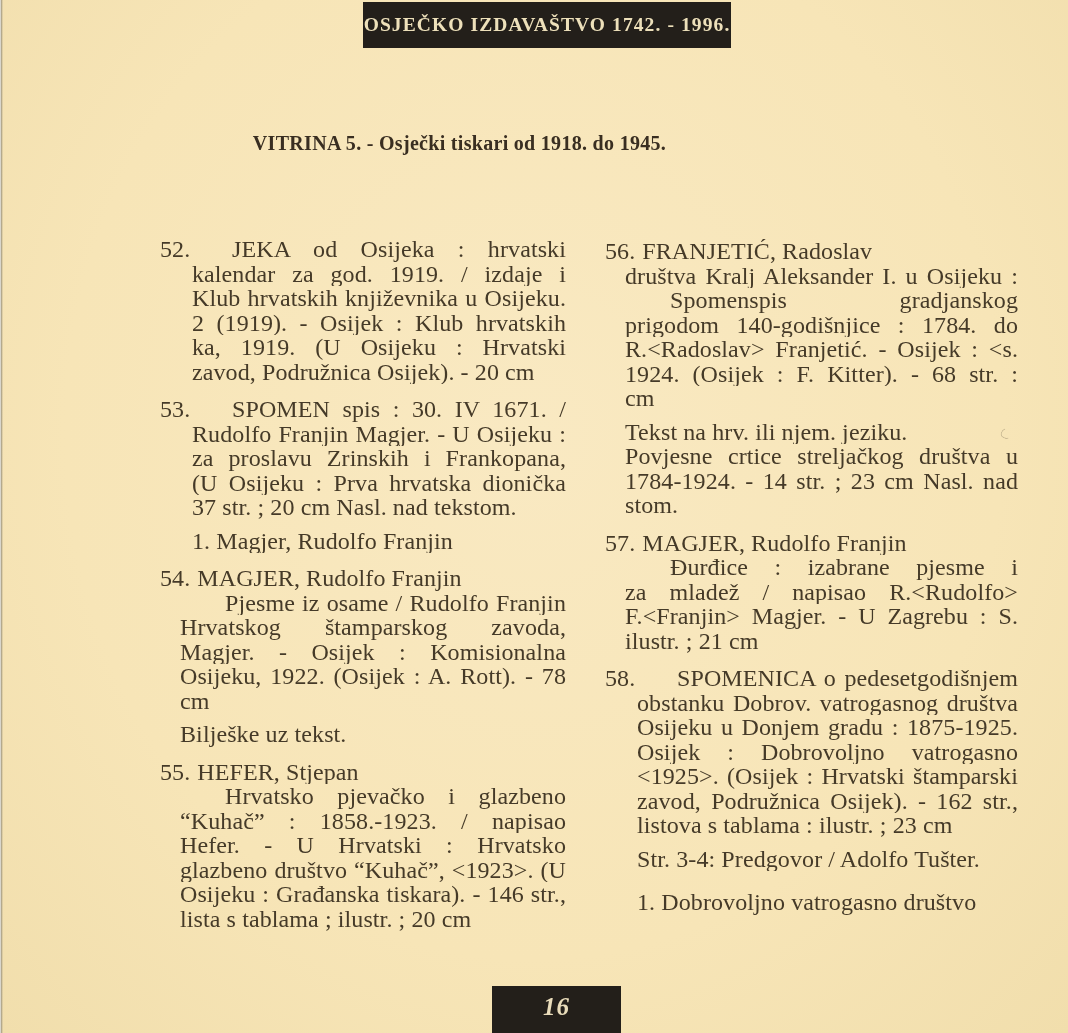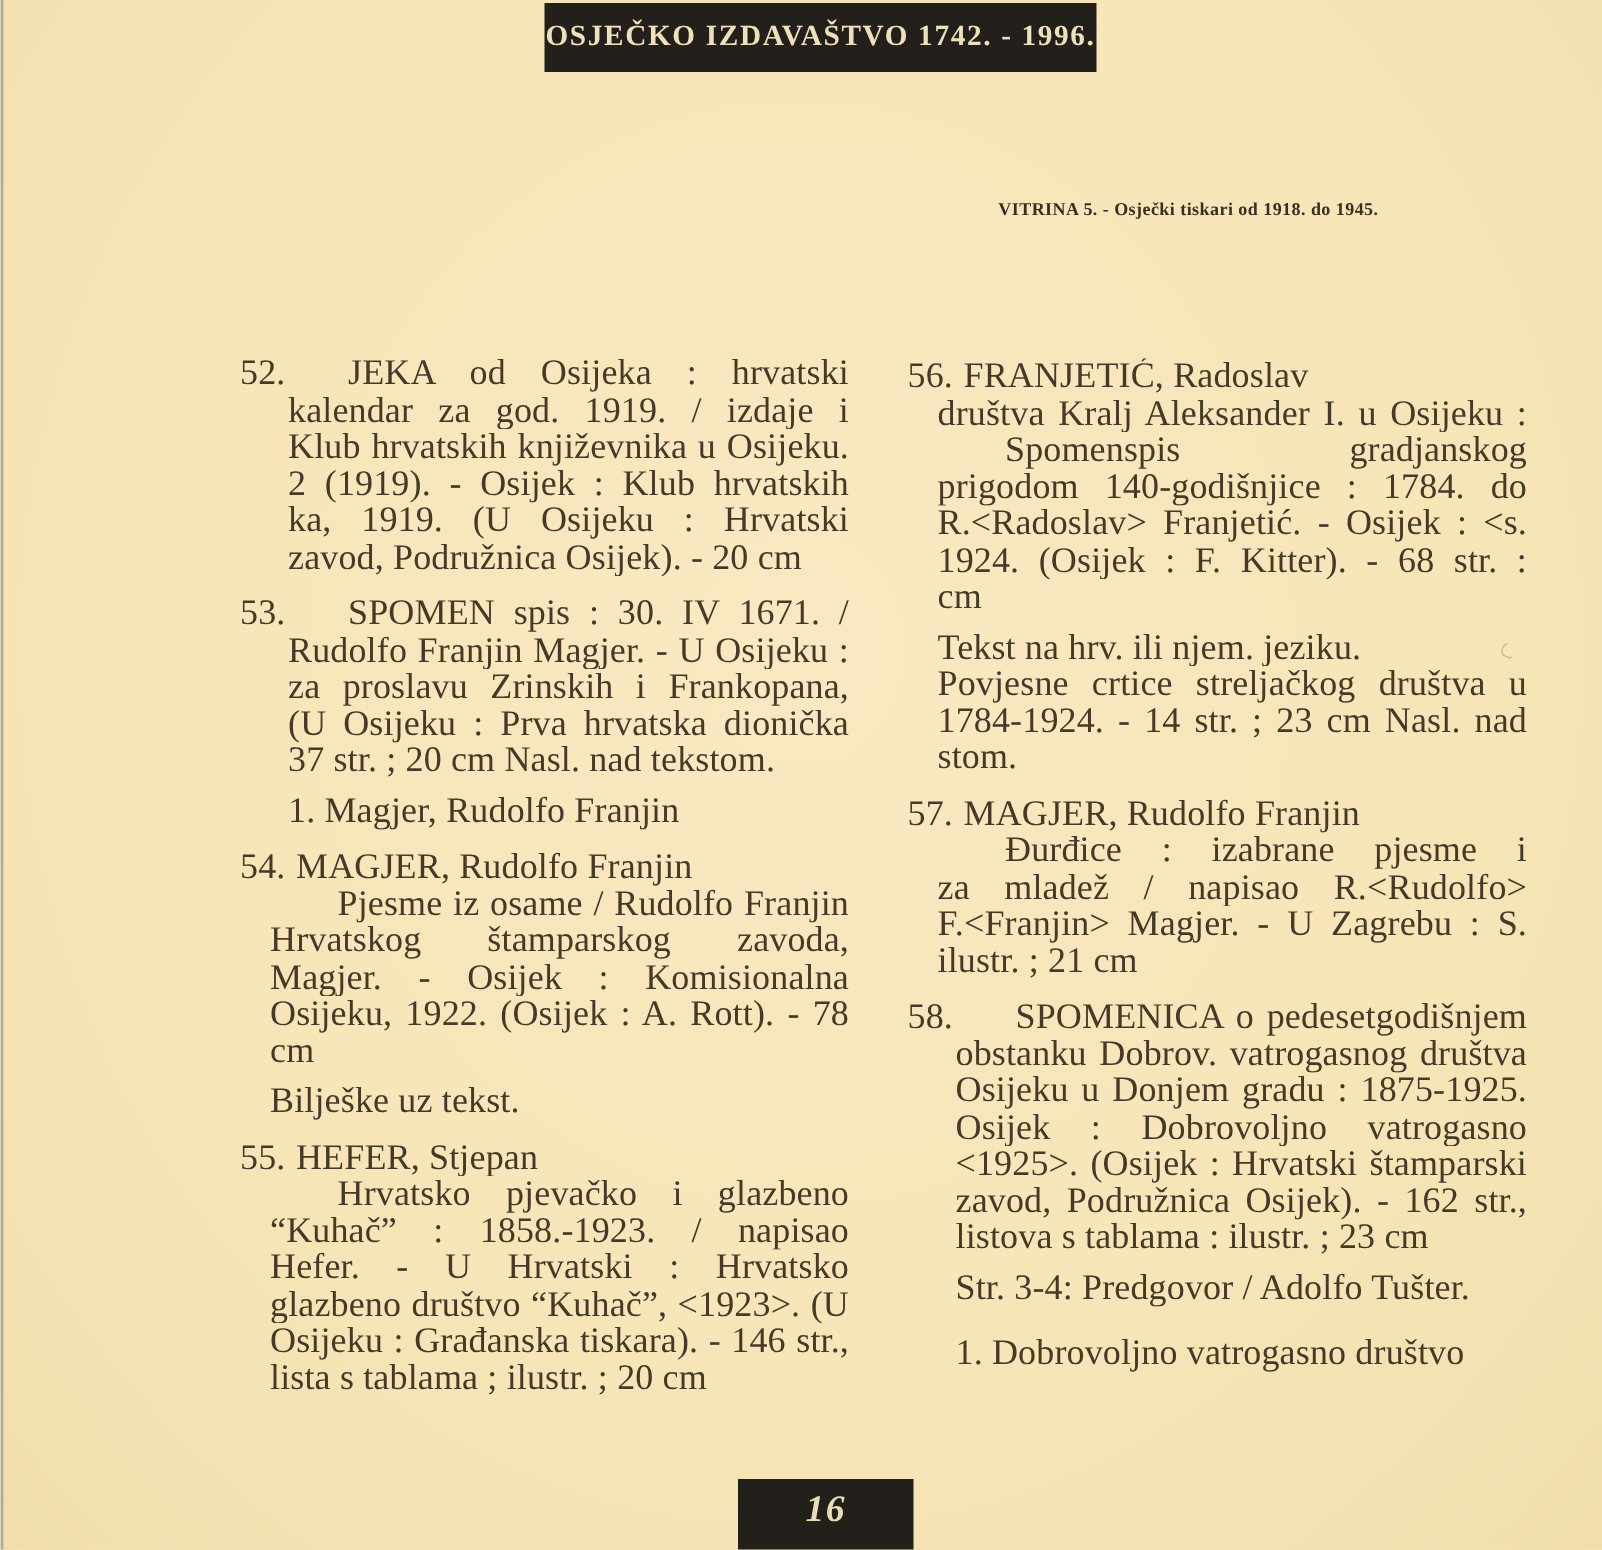--- a/index.html
+++ b/index.html
@@ -22,21 +22,21 @@
     border-top-color:transparent; border-right-color:transparent; transform:rotate(25deg);
   }
   .banner {
     position:absolute; left:363px; top:2px; width:368px; height:46px;
     background:#231f1a; color:#ede0ba;
     display:flex; align-items:center; justify-content:center;
     font-weight:bold; font-size:19.5px; letter-spacing:1.1px; white-space:nowrap;
   }
   .vitrina-title {
     position:absolute; left:0; top:132px; width:919px; margin:0;
-    text-align:right; font-size:12px; font-weight:bold; color:#392e21; letter-spacing:.3px;
+    text-align:center; font-size:20px; font-weight:bold; color:#392e21; letter-spacing:.3px;
   }
   .col { position:absolute; font-size:24px; color:#453a28; letter-spacing:.1px;margin-left:32px; }
   .col-left  { left:128px; top:237px; width:406px; }
   .col-right { left:573px; top:239px; width:413px; }
 
   .ln { height:24.5px; line-height:24.5px; overflow:hidden; text-align:justify; }
   .ln::after { content:""; display:inline-block; width:100%; }
   .ln.last { text-align:left; }
   .ln.last::after { content:none; }
 
@@ -50,22 +50,22 @@
   .entry.style-b { margin-left:20px; }
   .entry.style-b .head { margin-left:-20px; height:24.5px; line-height:24.5px; white-space:nowrap; overflow:hidden; }
   .entry.style-b .head .num { margin-right:7px; }
   .entry.style-b .ln.ind { padding-left:45px; }
 
   .note { margin-top:9px; }
   .note + .note { margin-top:19px; }
   .note.grouped { margin-top:0; }
 
   .pagenum-box {
-    position:absolute; left:492px; top:986px; width:117px; height:47px;
-    background:#231f1a; text-align:center;
+    position:absolute; left:492px; top:986px; width:129px; height:47px;
+    background:#231f1a; text-align:center;text-decoration:underline;
   }
   .pagenum {
     display:inline-block; color:#e9dcba; font-style:italic; font-weight:bold;
     font-size:25px; line-height:42px; letter-spacing:1px;
   }
 </style>
 </head>
 <body>
 
 <div class="page">

